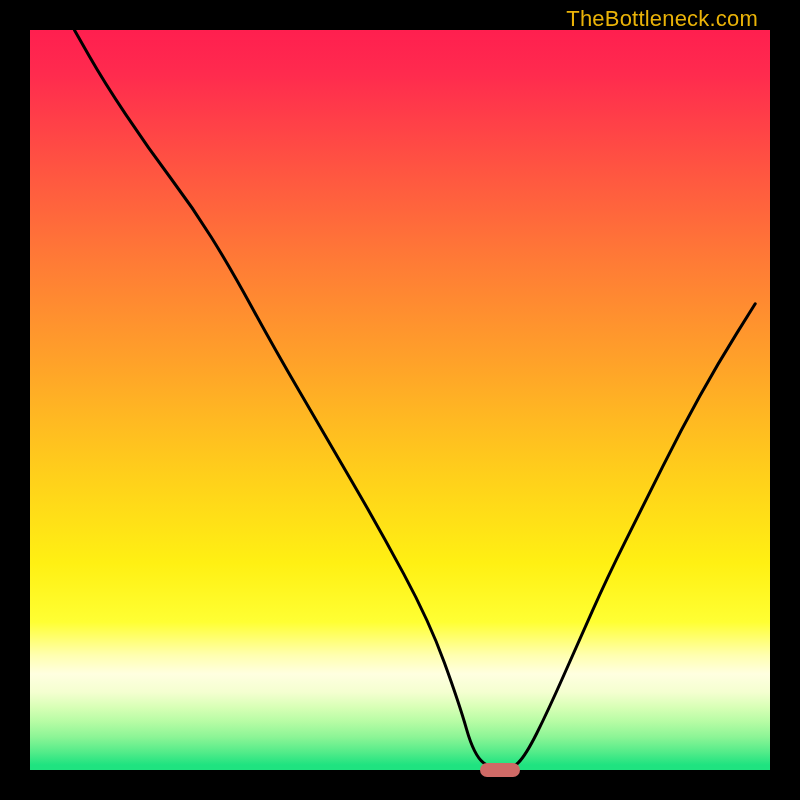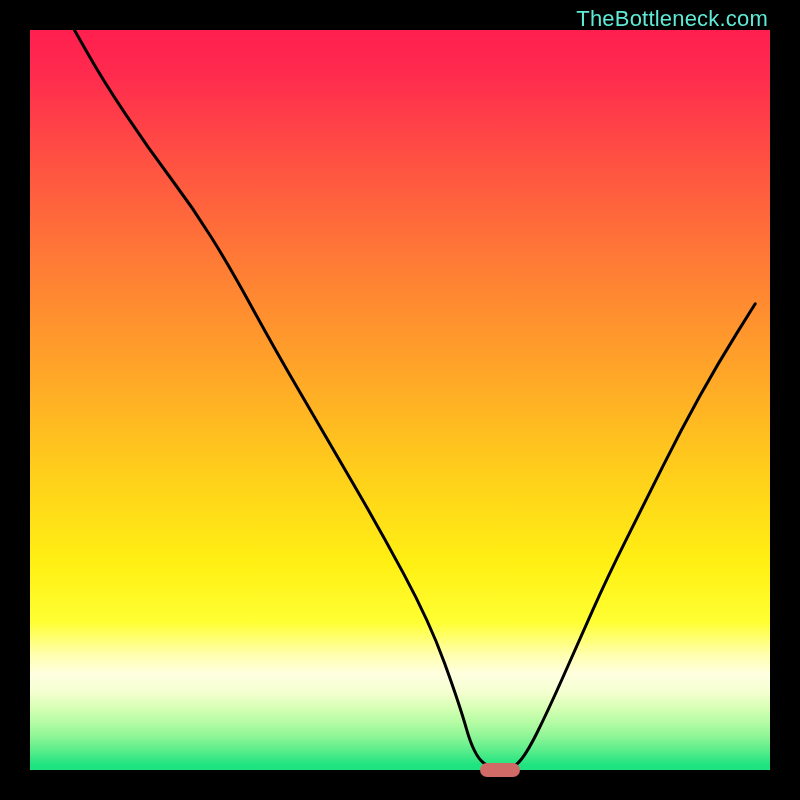--- a/index.html
+++ b/index.html
@@ -28,24 +28,24 @@
   .gradient {
     position: absolute;
     left: 0;
     top: 0;
     width: 740px;
     height: 740px;
   }
   .watermark {
     position: absolute;
     top: 6px;
-    right: 32px;
+    right: 42px;
     font-family: Arial, Helvetica, sans-serif;
     font-size: 22px;
-    color: #5eead4;
+    color: #eab308;
     letter-spacing: 0.2px;
   }
   .marker {
     position: absolute;
     width: 40px;
     height: 14px;
     border-radius: 7px;
     background: #cf6a66;
     transform: translate(-50%, -50%);
   }

